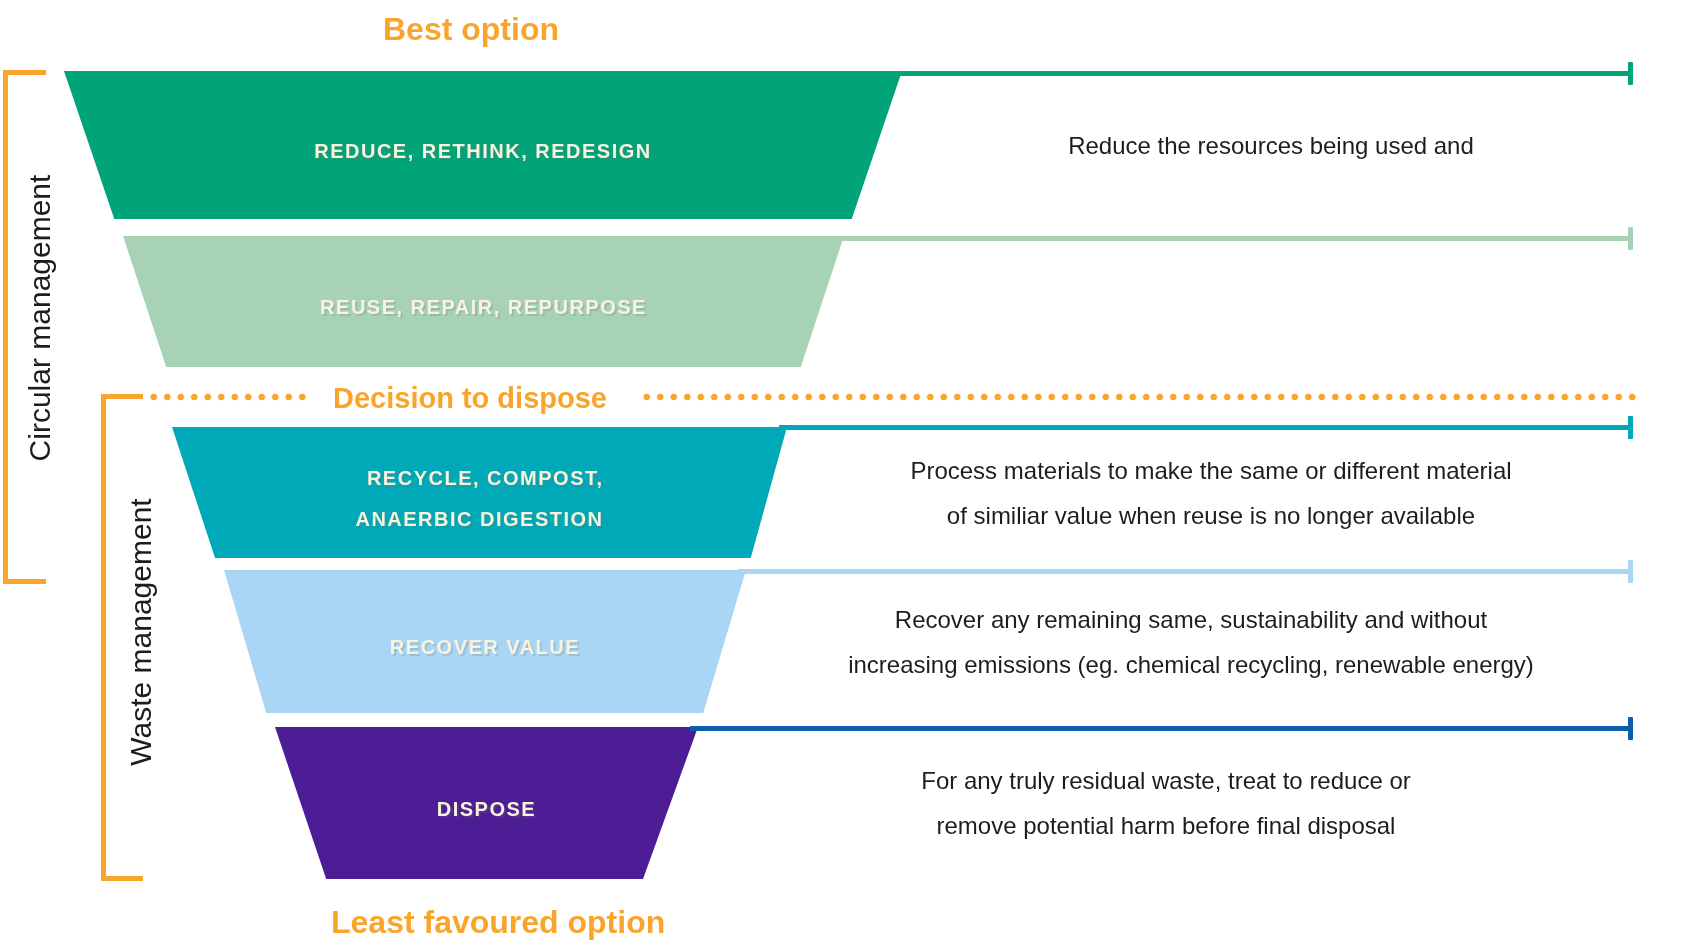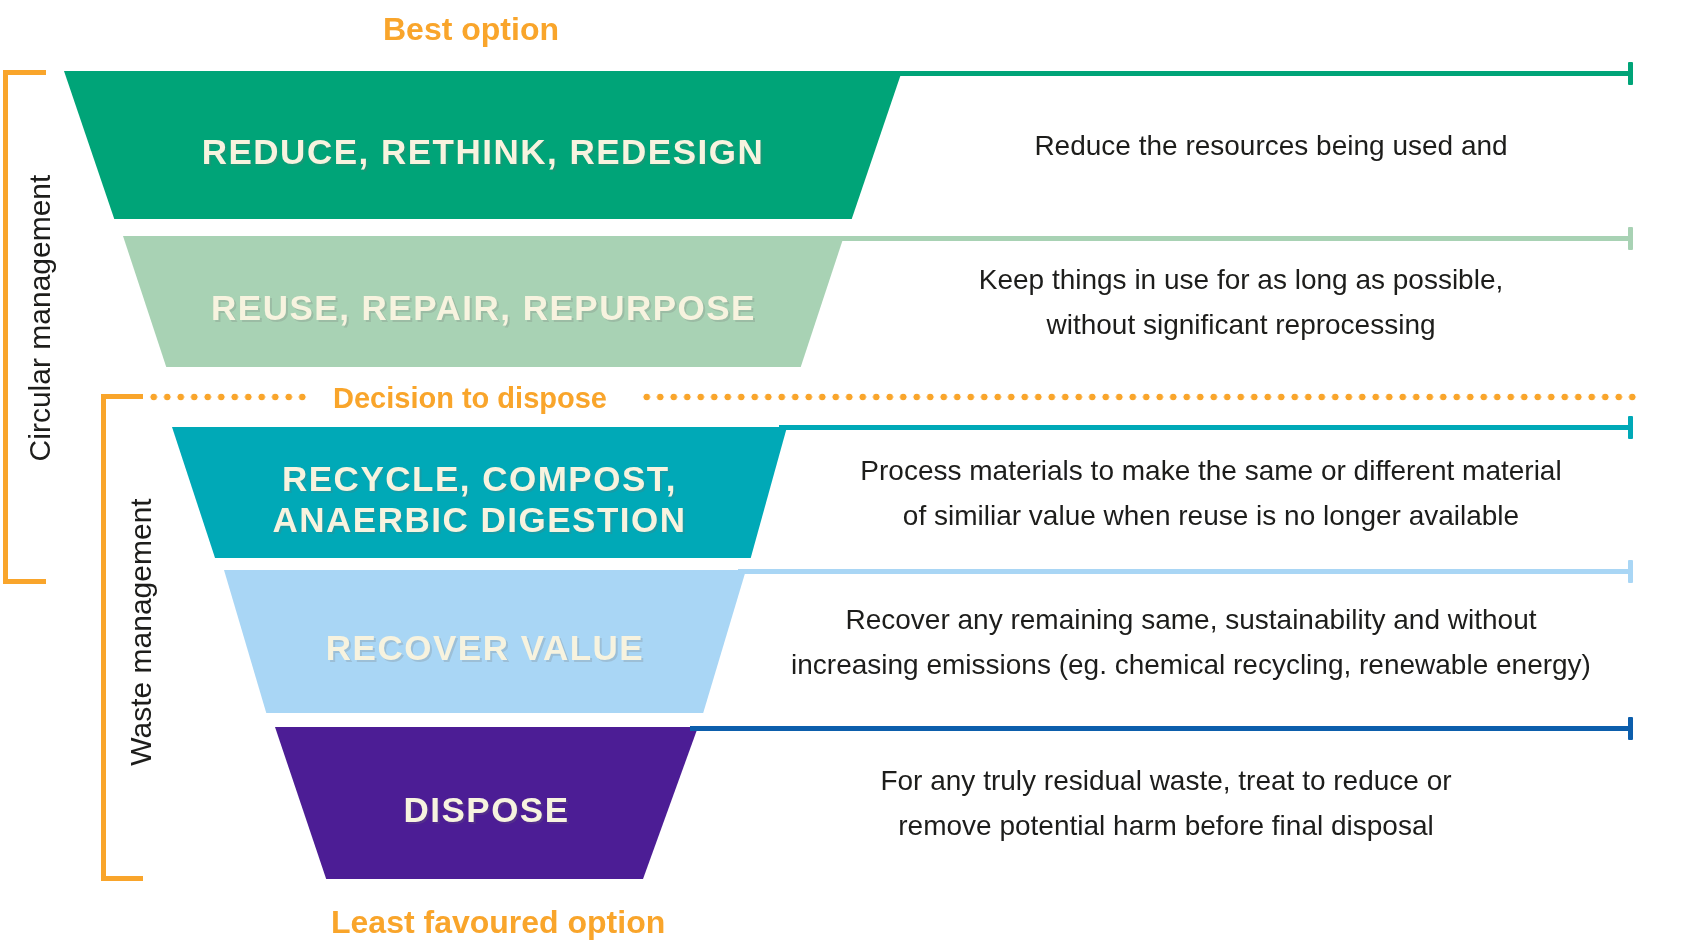--- a/index.html
+++ b/index.html
@@ -25,37 +25,37 @@
   .rot-circular{left:40px;top:318px;}
   .rot-waste{left:141px;top:632px;}
 
   
   .trap{display:flex;align-items:center;justify-content:center;}
   .trap-1{left:64px; top:71px; width:838px;height:148px;clip-path:polygon(0 0,100% 0,94.0% 100%,6.0% 100%);}
   .trap-2{left:123px;top:236px;width:721px;height:131px;clip-path:polygon(0 0,100% 0,94.0% 100%,6.0% 100%);}
   .trap-3{left:172px;top:427px;width:615px;height:131px;clip-path:polygon(0 0,100% 0,94.1% 100%,7.0% 100%);}
   .trap-4{left:224px;top:570px;width:522px;height:143px;clip-path:polygon(0 0,100% 0,91.8% 100%,8.1% 100%);}
   .trap-5{left:275px;top:727px;width:423px;height:152px;clip-path:polygon(0 0,100% 0,87.0% 100%,12.1% 100%);}
-  .trap-label{text-align:center;color:var(--cream);font-weight:800;font-size:35px;
+  .trap-label{text-align:right;color:var(--cream);font-weight:800;font-size:20px;
     letter-spacing:1.5px;line-height:41px;text-shadow:2px 2px 0 rgba(110,110,110,0.22);margin-top:12px;}
   .trap-label span{display:block;white-space:nowrap;}
   .trap-label span:empty{display:none;}
 
   
   .hline{height:5px;}
   .hline .tick{position:absolute;right:-1px;top:-9px;width:5px;height:23px;border-radius:1px;}
   .hline-1{left:890px;top:71px; width:742px;}
   .hline-2{left:836px;top:236px;width:796px;}
   .hline-3{left:779px;top:425px;width:853px;}
   .hline-4{left:738px;top:569px;width:894px;}
   .hline-5{left:690px;top:726px;width:942px;}
 
   
   .desc{display:flex;flex-direction:column;align-items:center;justify-content:center;
-    color:var(--ink);font-size:28px;font-weight:500;line-height:45px;text-align:center;}
+    color:var(--ink);font-size:24px;font-weight:500;line-height:45px;text-align:center;}
   .desc span{display:block;white-space:nowrap;}
   .desc-1{left:910px;top:71px; width:722px;height:148px;}
   .desc-2{left:850px;top:236px;width:782px;height:131px;}
   .desc-3{left:790px;top:427px;width:842px;height:131px;}
   .desc-4{left:750px;top:570px;width:882px;height:143px;}
   .desc-5{left:700px;top:727px;width:932px;height:152px;}
 
   
   .dots{height:8px;background-image:radial-gradient(circle,var(--orange) 3.2px,rgba(0,0,0,0) 3.6px);
     background-size:13.5px 8px;background-repeat:repeat-x;background-position:left center;}
@@ -89,24 +89,20 @@
     <span>Reduce the resources being used and</span>
   </div>
 
   <div class="abs trap trap-2" style="background-color: rgb(168, 210, 180);">
     <div class="trap-label">
       <span>REUSE, REPAIR, REPURPOSE</span>
     </div>
   </div>
   <div class="abs hline hline-2" style="background-color: rgb(168, 210, 180);">
     <i class="tick" style="background-color: rgb(168, 210, 180);"></i>
-  </div>
-  <div class="abs desc desc-2">
-    <span>Keep things in use for as long as possible,</span>
-      <span>without significant reprocessing</span>
   </div>
 
   <div class="abs dots dots-left"></div>
   <div class="abs divider-label">Decision to dispose</div>
   <div class="abs dots dots-right"></div>
 
   <div class="abs trap trap-3" style="background-color: rgb(0, 169, 183);">
     <div class="trap-label">
       <span>RECYCLE, COMPOST,</span>
         <span>ANAERBIC DIGESTION</span>

